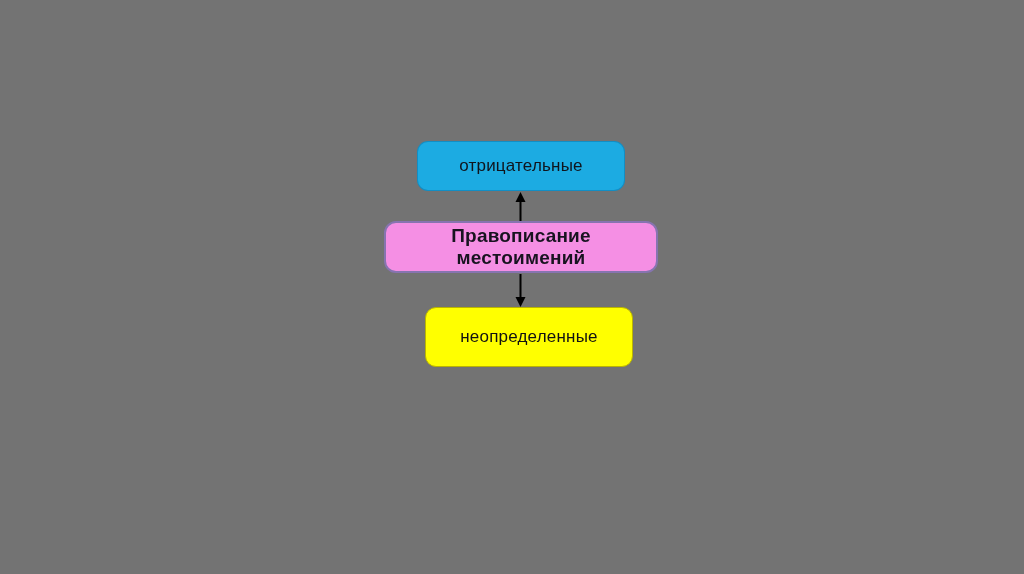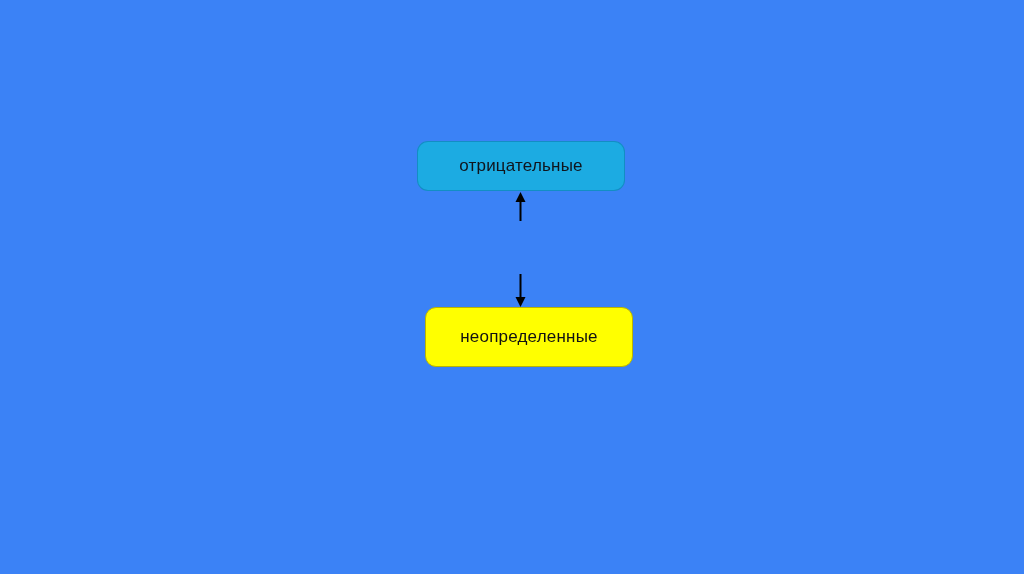--- a/index.html
+++ b/index.html
@@ -5,21 +5,21 @@
   html, body {
     margin: 0;
     padding: 0;
     background: #ffffff;
     font-family: "Liberation Sans", "DejaVu Sans", sans-serif;
   }
   .stage {
     position: relative;
     width: 1024px;
     height: 574px;
-    background: #3b82f6;
+    background: #737373;
     overflow: hidden;
   }
   .node {
     position: absolute;
     display: flex;
     align-items: center;
     justify-content: center;
     text-align: center;
     box-sizing: border-box;
     letter-spacing: 0.2px;
@@ -70,20 +70,23 @@
 
   <div class="node node-top" style="background: rgb(28, 171, 226); color: rgb(16, 20, 28);">
     <span>отрицательные</span>
   </div>
 
   <svg class="arrow arrow-up" viewBox="0 0 13 29">
     <line x1="6.5" y1="29" x2="6.5" y2="8" stroke-width="2" style="stroke: rgb(0, 0, 0);"></line>
     <polygon points="1.5,10 11.5,10 6.5,0" style="fill: rgb(0, 0, 0);"></polygon>
   </svg>
 
+  <div class="node node-center" style="background: rgb(245, 143, 228); border-color: rgb(134, 116, 176); color: rgb(24, 19, 32);">
+    <span>Правописание местоимений</span>
+  </div>
 
   <svg class="arrow arrow-down" viewBox="0 0 13 33">
     <line x1="6.5" y1="0" x2="6.5" y2="25" stroke-width="2" style="stroke: rgb(0, 0, 0);"></line>
     <polygon points="1.5,23 11.5,23 6.5,33" style="fill: rgb(0, 0, 0);"></polygon>
   </svg>
 
   <div class="node node-bottom" style="background: rgb(255, 255, 0); border-color: rgb(185, 180, 0); color: rgb(18, 18, 18);">
     <span>неопределенные</span>
   </div>
 

